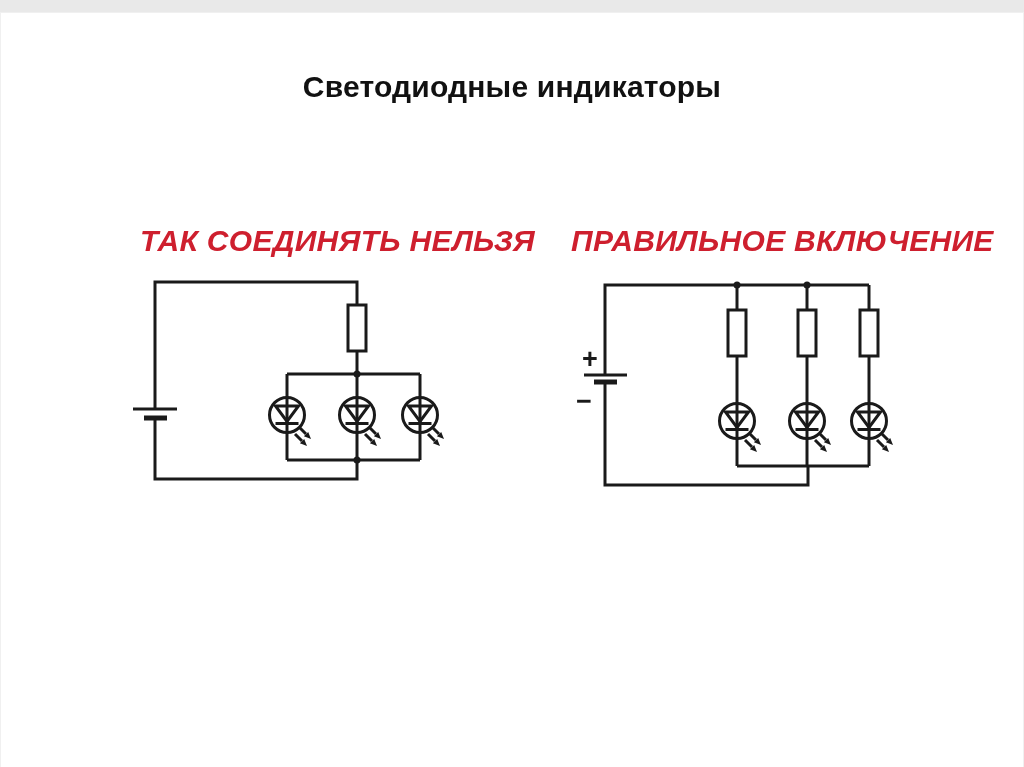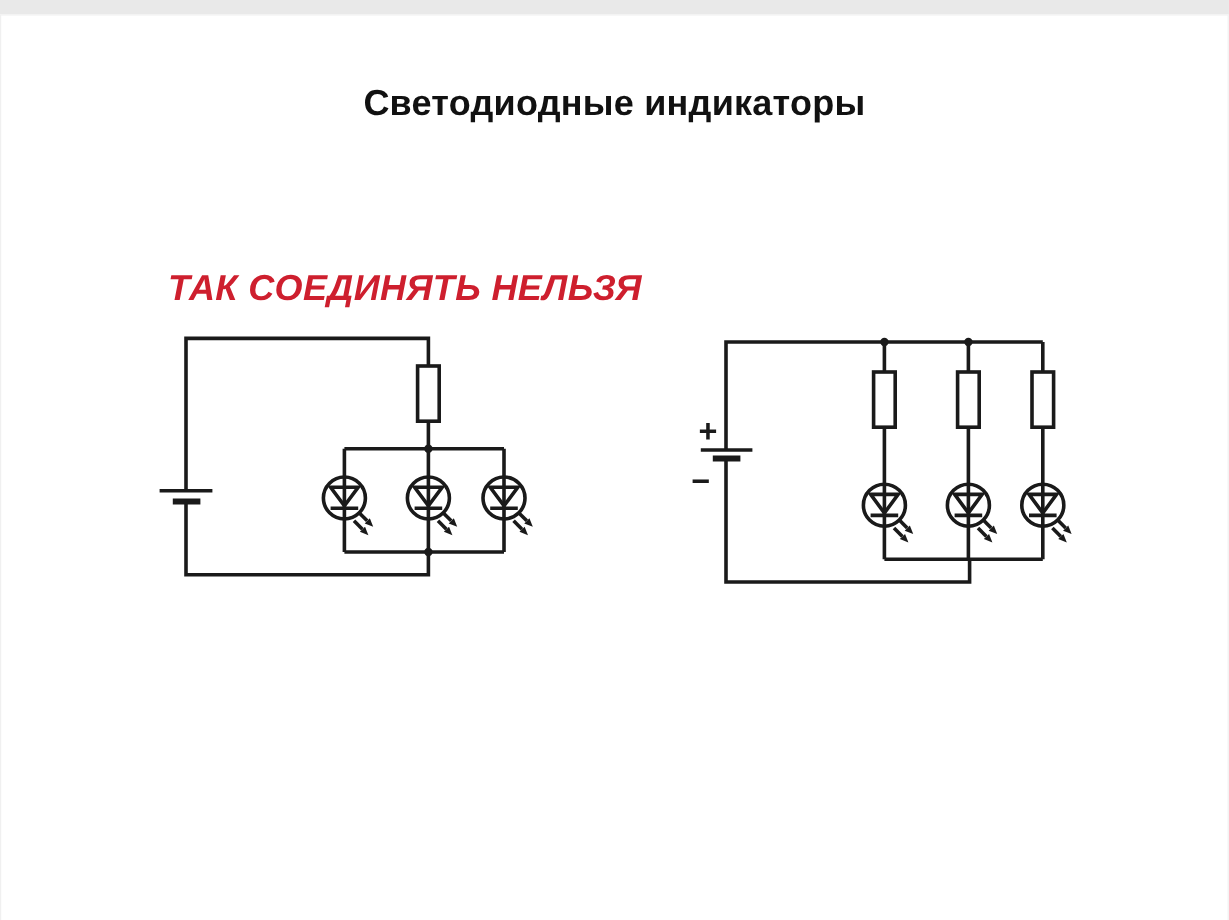--- a/index.html
+++ b/index.html
@@ -48,20 +48,21 @@
   }
 </style>
 </head>
 <body>
 
 <div class="slide">
 
   <h1 class="page-title">Светодиодные индикаторы</h1>
 
   <p class="diagram-label wrong">ТАК СОЕДИНЯТЬ НЕЛЬЗЯ</p>
+  <p class="diagram-label correct">ПРАВИЛЬНОЕ ВКЛЮЧЕНИЕ</p>
 
   <svg width="0" height="0" style="position:absolute" aria-hidden="true">
     <defs>
       <g id="led-sym">
         <circle r="17.5" fill="none" stroke="var(--line,#1a1a1a)" stroke-width="3"></circle>
         <path d="M -11.5 -9 L 11.5 -9 L 0 6.5 Z" fill="none" stroke="var(--line,#1a1a1a)" stroke-width="3" stroke-linejoin="miter"></path>
         <line x1="-11.5" y1="8.5" x2="11.5" y2="8.5" stroke="var(--line,#1a1a1a)" stroke-width="3"></line>
         <line x1="12" y1="12" x2="19" y2="19" stroke="var(--line,#1a1a1a)" stroke-width="3"></line>
         <polygon points="24,24 21.2,16.9 16.9,21.2" fill="var(--line,#1a1a1a)" stroke="none"></polygon>
         <line x1="8" y1="19" x2="15" y2="26" stroke="var(--line,#1a1a1a)" stroke-width="3"></line>

